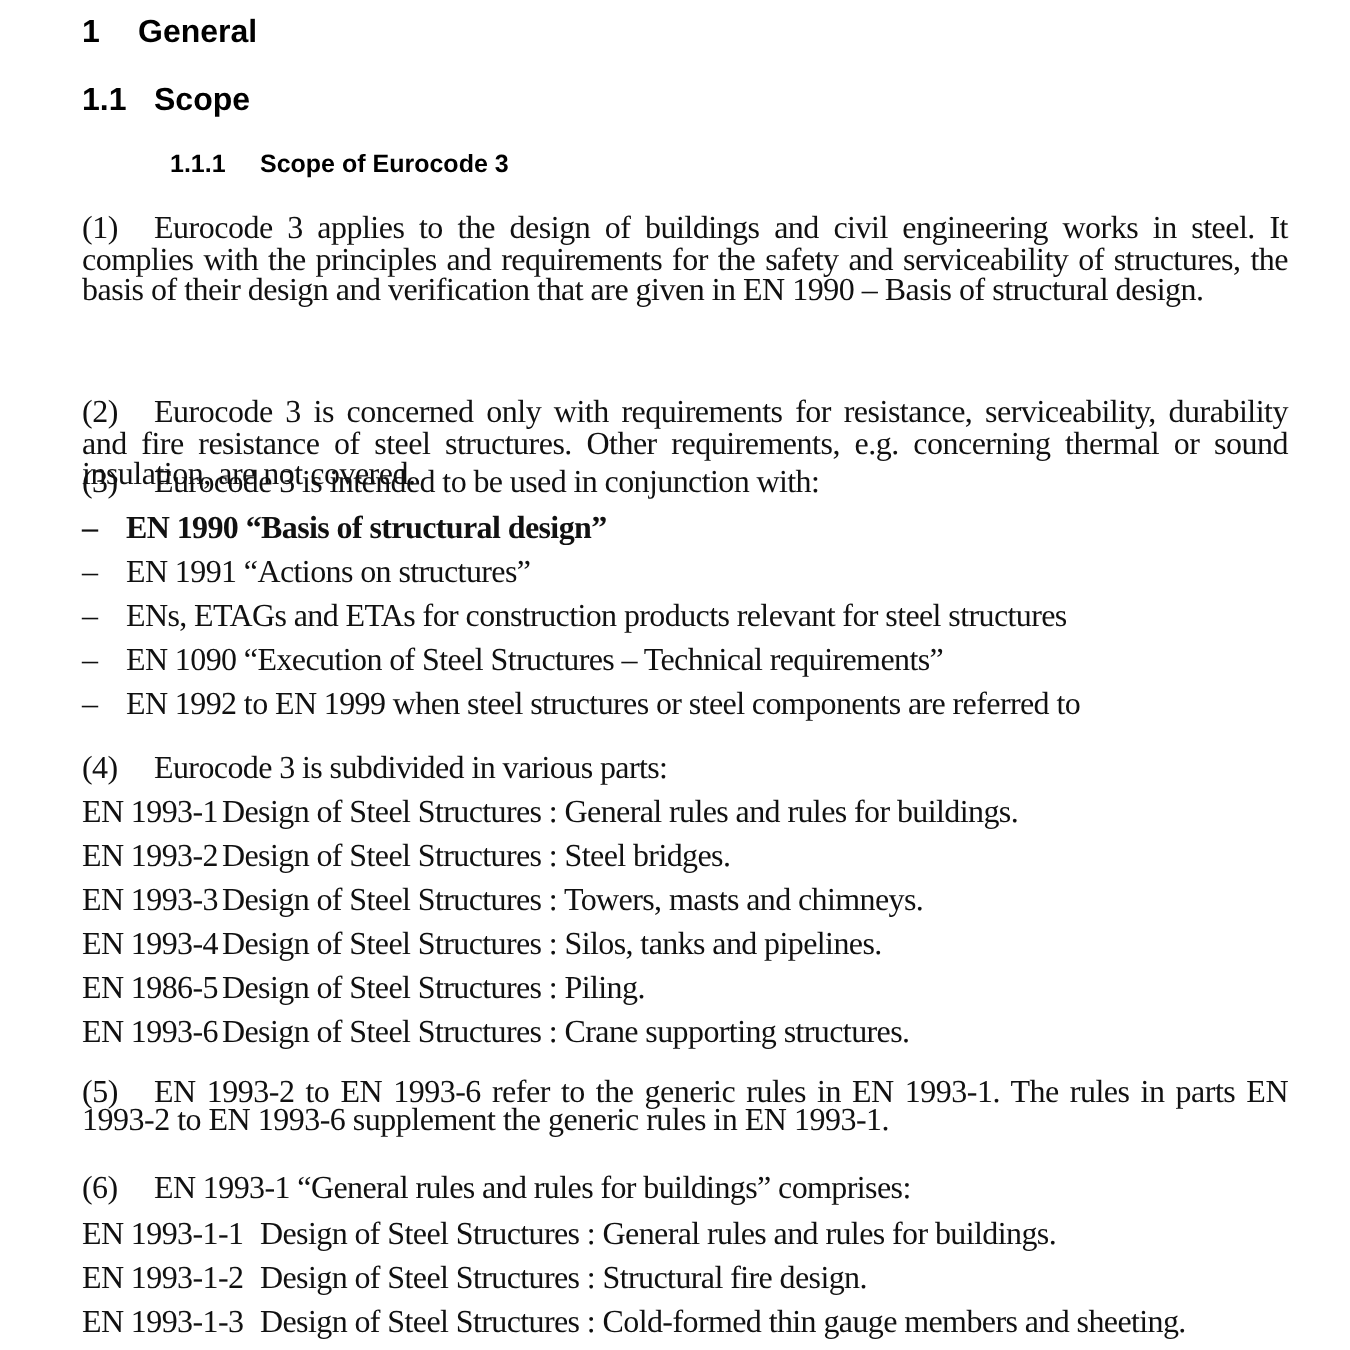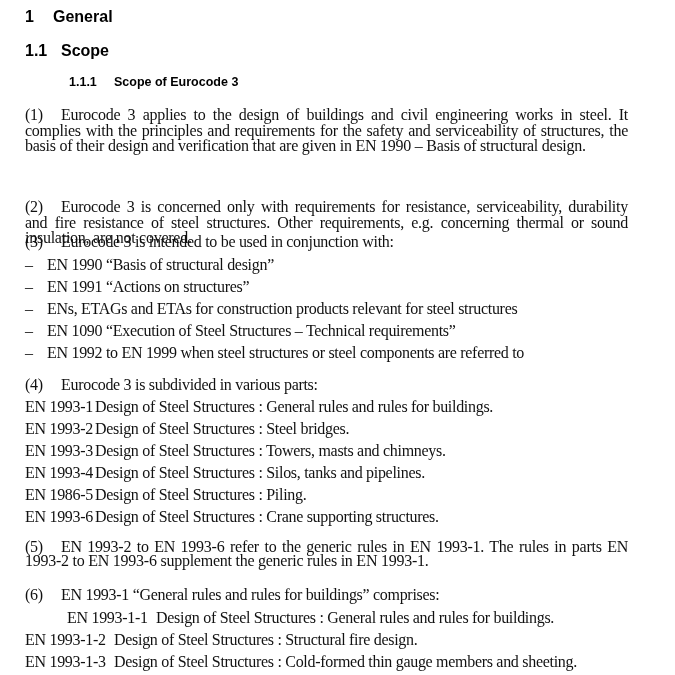--- a/index.html
+++ b/index.html
@@ -1,17 +1,17 @@
 <!DOCTYPE html>
 <html><head>
   <meta charset="utf-8">
   <style>
     html, body { margin: 0; padding: 0; background: #ffffff; }
     body { width: 675px; height: 675px; overflow: hidden; position: relative; color: #000; }
-    .page { position: absolute; left: 0; top: 0; width: 564px; height: 675px; }
+    .page { position: absolute; left: 16px; top: 0; width: 564px; height: 675px; }
     .h { position: absolute; left: 25px; font-family: "Liberation Sans", sans-serif; font-weight: bold; white-space: nowrap; }
     .h1 { top: 8px; font-size: 16px; }
     .h2 { top: 42px; font-size: 16px; }
     .h3 { top: 75px; font-size: 12.5px; }
     .h .num { display: inline-block; }
     .h1 .num { width: 28px; }
     .h2 .num { width: 36px; }
     .h3 .num { width: 45px; margin-left: 44px; }
     .serif { font-family: "Liberation Serif", serif; font-size: 16px; color: #111; }
     .para { position: absolute; left: 25px; width: 603px; line-height: 15.5px; text-align: justify; letter-spacing: -0.25px; }
@@ -44,21 +44,21 @@
   </div>
 
   <div class="para serif" style="top:170px;margin-top:29px;">
     <span class="pn">(2)</span><span>Eurocode 3 is concerned only with requirements for resistance, serviceability, durability and fire resistance of steel structures. Other requirements, e.g. concerning thermal or sound insulation, are not covered.</span>
   </div>
 
   <div class="line serif" style="top:233px;">
     <span class="pn">(3)</span><span>Eurocode 3 is intended to be used in conjunction with:</span>
   </div>
 
-  <div class="bullet serif" style="top:256px;">
+  <div class="bullet serif" style="top:256px;font-weight:bold;">
     <span class="dash">–</span><span>EN 1990 “Basis of structural design”</span>
   </div>
   <div class="bullet serif" style="top:278px;">
     <span class="dash">–</span><span>EN 1991 “Actions on structures”</span>
   </div>
   <div class="bullet serif" style="top:300px;">
     <span class="dash">–</span><span>ENs, ETAGs and ETAs for construction products relevant for steel structures</span>
   </div>
   <div class="bullet serif" style="top:322px;">
     <span class="dash">–</span><span>EN 1090 “Execution of Steel Structures – Technical requirements”</span>
@@ -91,21 +91,21 @@
   </div>
 
   <div class="para serif" style="top:540px; line-height:14px;">
     <span class="pn">(5)</span><span>EN 1993-2 to EN 1993-6 refer to the generic rules in EN 1993-1. The rules in parts EN 1993-2 to EN 1993-6 supplement the generic rules in EN 1993-1.</span>
   </div>
 
   <div class="line serif" style="top:586px;">
     <span class="pn">(6)</span><span>EN 1993-1 “General rules and rules for buildings” comprises:</span>
   </div>
 
-  <div class="part part2 serif" style="top:609px;margin-left:42px;">
+  <div class="part part2 serif" style="top:609px;">
     <span class="code">EN 1993-1-1</span><span>Design of Steel Structures : General rules and rules for buildings.</span>
   </div>
   <div class="part part2 serif" style="top:631px;">
     <span class="code">EN 1993-1-2</span><span>Design of Steel Structures : Structural fire design.</span>
   </div>
   <div class="part part2 serif" style="top:653px;">
     <span class="code">EN 1993-1-3</span><span>Design of Steel Structures : Cold-formed thin gauge members and sheeting.</span>
   </div>
 
 </div>

